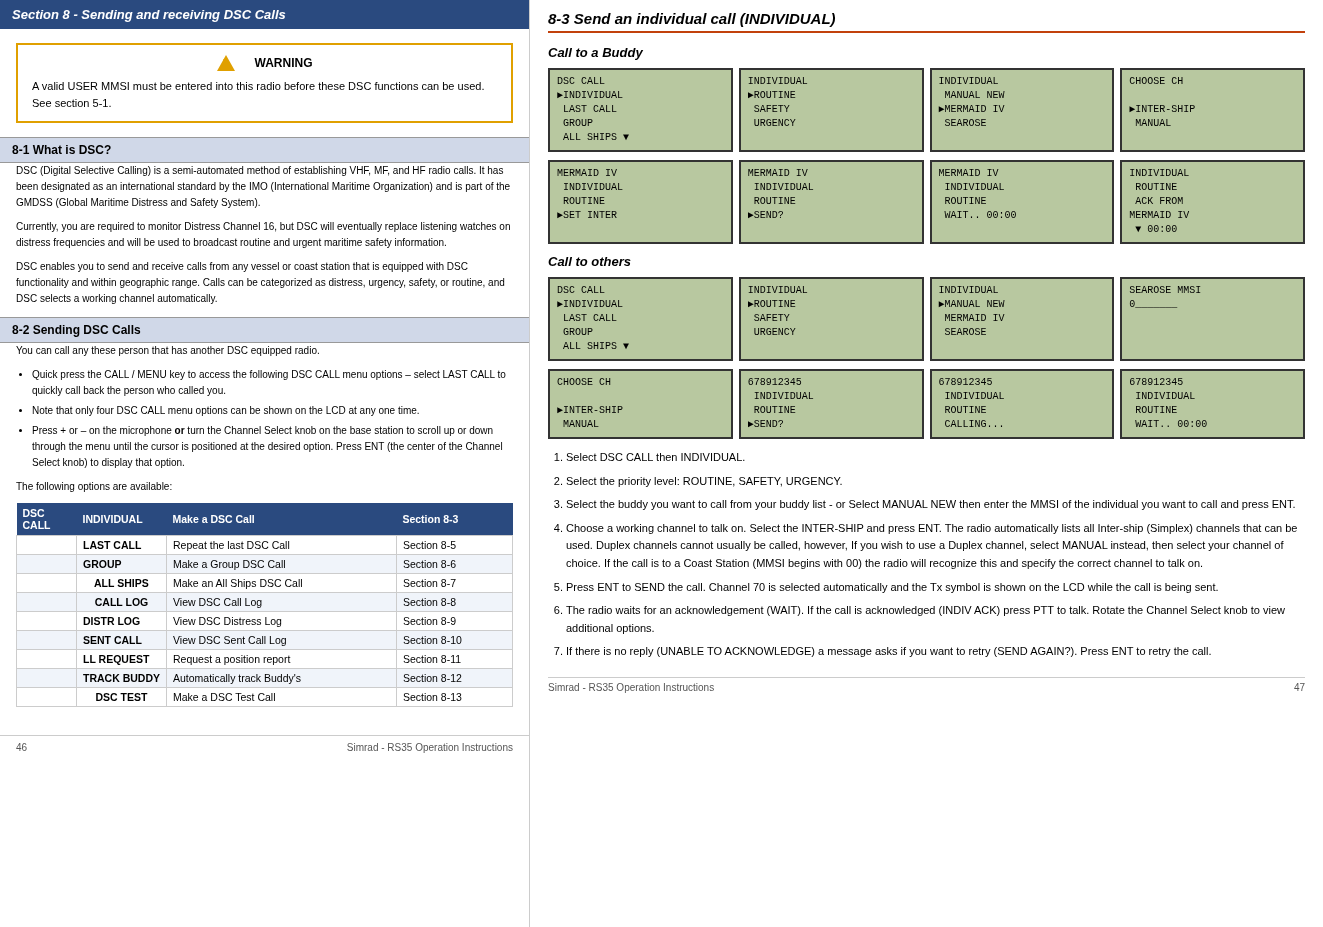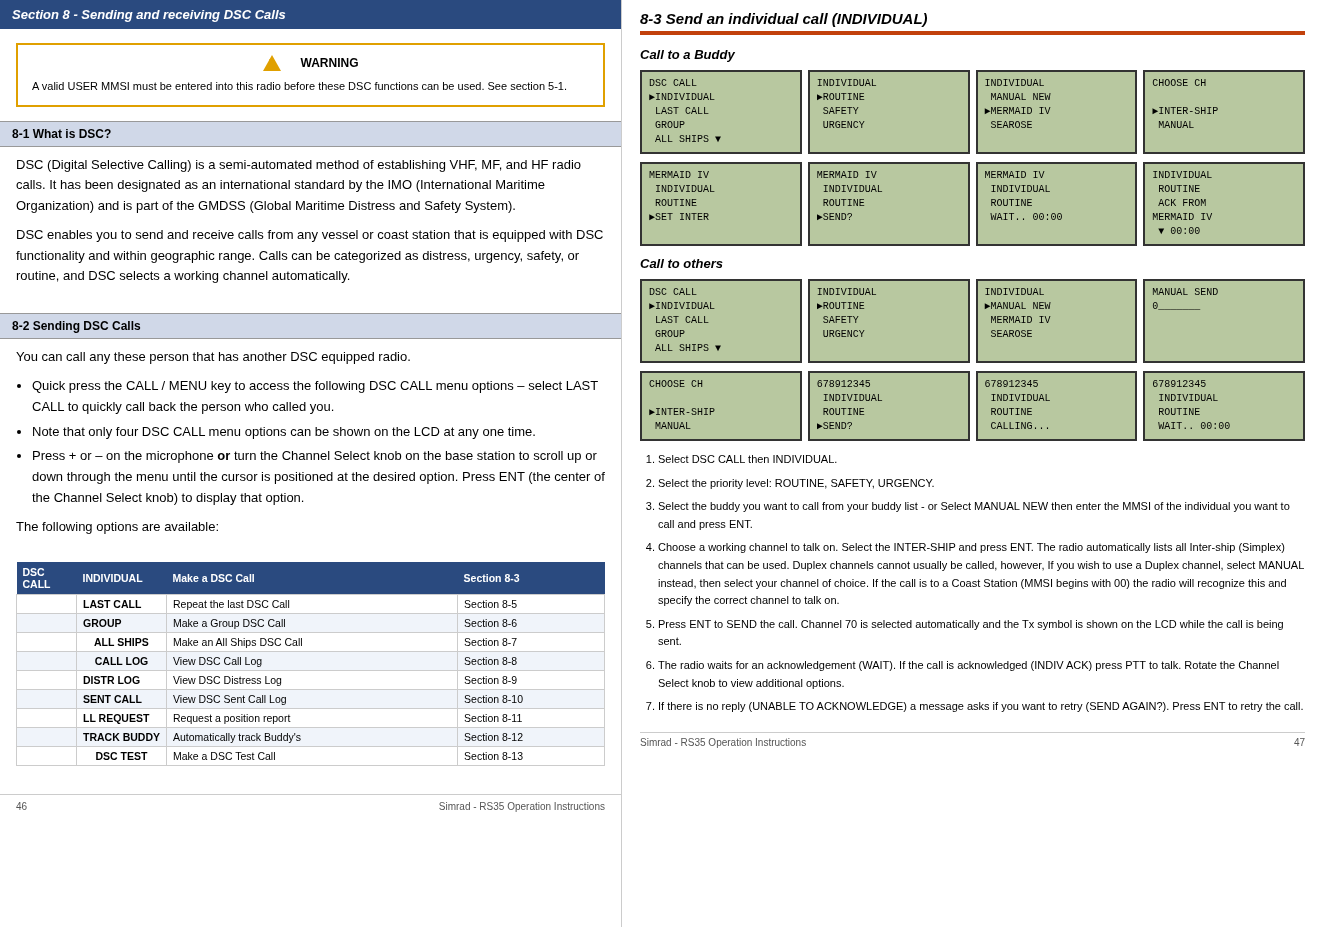--- a/index.html
+++ b/index.html
@@ -7,21 +7,21 @@
       font-family: Arial, sans-serif;
       font-size: 11px;
       background: #fff;
       width: 1323px;
       min-height: 927px;
       display: flex;
     }
 
     
     .left-col {
-      width: 622px;
+      width: 530px;
       padding: 0;
       border-right: 1px solid #ccc;
     }
 
     .section-header {
       background: #2a4a7f;
       color: #fff;
       font-weight: bold;
       font-size: 13px;
       padding: 7px 12px;
@@ -74,23 +74,23 @@
       background: #d0d8e8;
       font-weight: bold;
       font-size: 12px;
       padding: 5px 12px;
       margin-top: 10px;
       border-top: 1px solid #999;
       border-bottom: 1px solid #999;
     }
 
     .body-text {
-      padding: 8px 16px;
+      padding: 0 16px;
       line-height: 1.6;
-      font-size: 13px;
+      font-size: 10px;
     }
 
     .body-text p {
       margin-bottom: 8px;
     }
 
     .body-text ul {
       margin-left: 16px;
       margin-bottom: 8px;
     }
@@ -149,21 +149,21 @@
     .right-col {
       flex: 1;
       padding: 10px 18px;
     }
 
     .page-title {
       font-size: 15px;
       font-weight: bold;
       font-style: italic;
       margin-bottom: 12px;
-      border-bottom: 4px solid #c2410c;
+      border-bottom: 2px solid #c2410c;
       padding-bottom: 4px;
     }
 
     .subsection-title {
       font-style: italic;
       font-weight: bold;
       font-size: 13px;
       margin-bottom: 8px;
     }
 
@@ -230,20 +230,21 @@
       <span>A valid USER MMSI must be entered into this radio before these DSC functions can be used. See section 5-1.</span>
     </div>
   </div>
 
   <div class="subsection-header">
     <span>8-1 What is DSC?</span>
   </div>
 
   <div class="body-text">
     <p>DSC (Digital Selective Calling) is a semi-automated method of establishing VHF, MF, and HF radio calls. It has been designated as an international standard by the IMO (International Maritime Organization) and is part of the GMDSS (Global Maritime Distress and Safety System).</p>
+    <p>Currently, you are required to monitor Distress Channel 16, but DSC will eventually replace listening watches on distress frequencies and will be used to broadcast routine and urgent maritime safety information.</p>
     <p>DSC enables you to send and receive calls from any vessel or coast station that is equipped with DSC functionality and within geographic range. Calls can be categorized as distress, urgency, safety, or routine, and DSC selects a working channel automatically.</p>
   </div>
 
   <div class="subsection-header">
     <span>8-2 Sending DSC Calls</span>
   </div>
 
   <div class="body-text">
     <p>You can call any these person that has another DSC equipped radio.</p>
     <ul>
@@ -388,21 +389,21 @@
  GROUP
  ALL SHIPS ▼</div>
     <div class="lcd-box">INDIVIDUAL
 ►ROUTINE
  SAFETY
  URGENCY</div>
     <div class="lcd-box">INDIVIDUAL
 ►MANUAL NEW
  MERMAID IV
  SEAROSE</div>
-    <div class="lcd-box">MANUAL SEND
+    <div class="lcd-box">SEAROSE MMSI
 0_______</div>
   </div>
 
   <div class="lcd-row">
     <div class="lcd-box">CHOOSE CH
 
 ►INTER-SHIP
  MANUAL</div>
     <div class="lcd-box">678912345
  INDIVIDUAL

